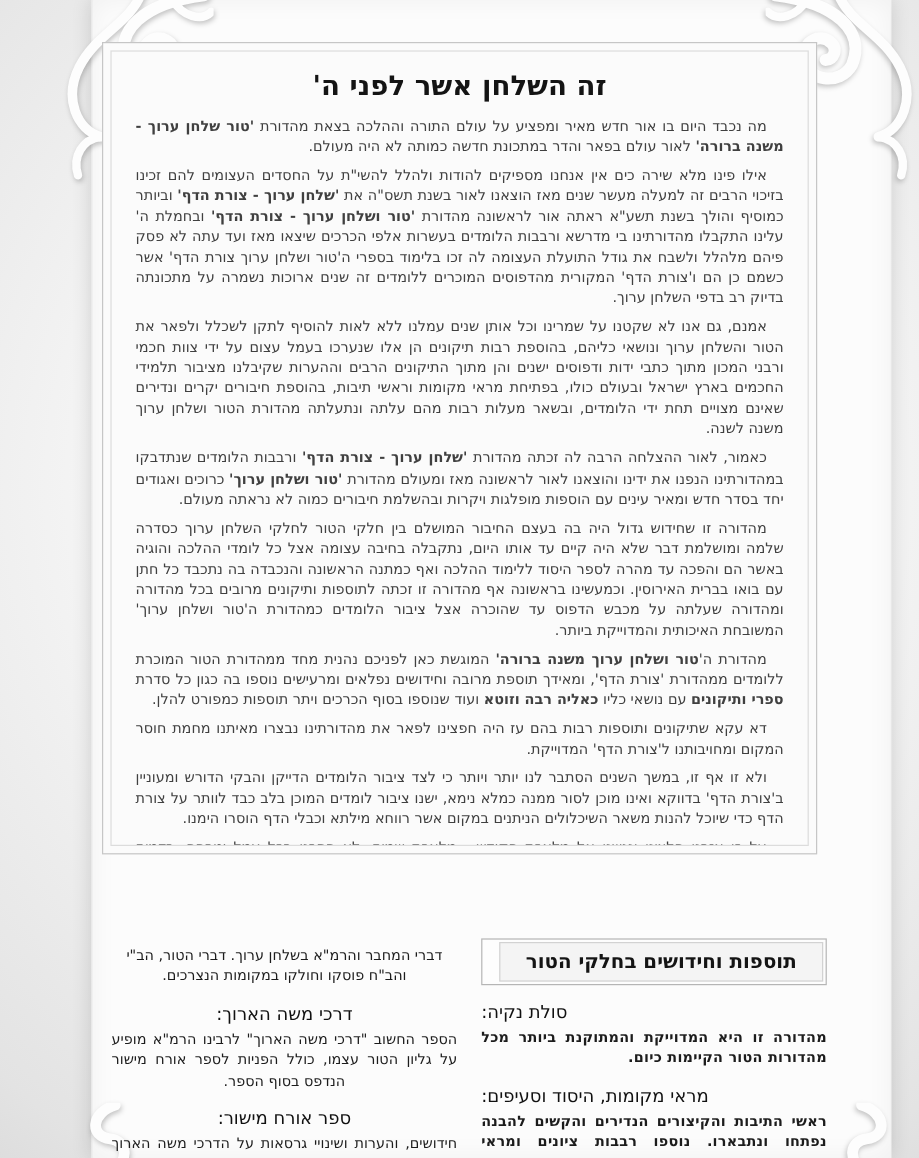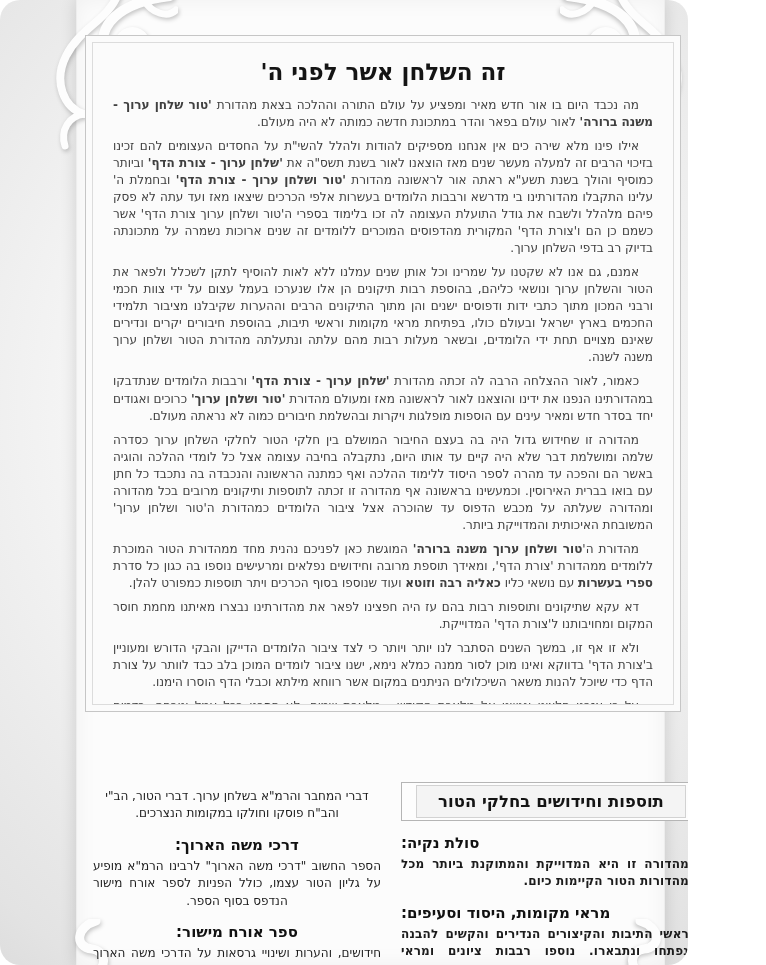--- a/index.html
+++ b/index.html
@@ -1,18 +1,18 @@
 <!DOCTYPE html>
 <html lang="he"><head>
 <meta charset="utf-8">
 <style>
   html,body{margin:0;padding:0;}
   body{font-family:"DejaVu Sans",sans-serif;}
-  .page{position:relative;width:688px;height:965px;overflow:hidden;
-        background:radial-gradient(ellipse 115% 95% at 52% 42%, #f5f5f5 35%, #e3e3e3 70%, #c7c7c7 100%);border-radius:20px;}
+  .page{position:relative;width:766px;height:965px;overflow:hidden;
+        background:radial-gradient(ellipse 115% 95% at 52% 42%, #f5f5f5 35%, #e3e3e3 70%, #c7c7c7 100%);}
   
   .sheet{position:absolute;left:77px;right:24px;top:0;bottom:0;background:#fcfcfc;
          box-shadow:0 0 0 1px #ededed, 0 0 16px rgba(0,0,0,.16), inset 0 0 22px rgba(0,0,0,.05);}
   
   .flourish{position:absolute;filter:drop-shadow(1px 2px 2px rgba(0,0,0,.22));}
   .fl-tl{left:48px;top:-8px;}
   .fl-tr{right:-2px;top:-8px;transform:scaleX(-1);}
   .fl-bl{left:56px;bottom:-14px;}
   .fl-br{right:8px;bottom:-14px;transform:scaleX(-1);}
   
@@ -29,21 +29,21 @@
                font-weight:bold;color:#141414;}
   .add-heading .l1{font-size:20px;line-height:1.25;}
   .add-heading .l2{font-size:20px;line-height:1.25;}
   
   .columns{position:absolute;left:93px;top:782px;width:596px;direction:rtl;
            display:flex;gap:20px;}
   .col{width:288px;color:#1c1c1c;}
   .box-title-outer{border:1px solid #b5b5b5;padding:2px;background:#fdfdfd;}
   .box-title-inner{border:1px solid #d2d2d2;background:#f4f4f4;text-align:center;
                    font-weight:bold;font-size:16.5px;padding:6px 4px;color:#141414;margin-left:12px;}
-  .sec-h{font-weight:bold;font-size:15px;color:#111;margin:13px 0 4px;}
+  .sec-h{font-weight:normal;font-size:15px;color:#111;margin:13px 0 4px;}
   .sec-h.big{font-size:15px;}
   .right-col .sec-h{text-align:left;}
   .left-col .sec-h{text-align:center;}
   .sec-b{font-size:12px;line-height:1.45;text-align:justify;}
   .right-col .sec-b{text-align-last:right;letter-spacing:.2px;font-weight:bold;}
   .left-col .sec-b{text-align-last:center;}
   .left-col .intro-b{font-size:12px;line-height:1.45;text-align:center;margin-top:6px;}
 </style>
 </head>
 <body>
@@ -80,21 +80,21 @@
   </svg>
 
   <div class="intro-box">
     <div class="intro-inner">
       <div class="intro-title">זה השלחן אשר לפני ה'</div>
       <p><span>מה נכבד היום בו אור חדש מאיר ומפציע על עולם התורה וההלכה בצאת מהדורת </span><b>'טור שלחן ערוך - משנה ברורה'</b><span> לאור עולם בפאר והדר במתכונת חדשה כמותה לא היה מעולם.</span></p>
       <p><span>אילו פינו מלא שירה כים אין אנחנו מספיקים להודות ולהלל להשי"ת על החסדים העצומים להם זכינו בזיכוי הרבים זה למעלה מעשר שנים מאז הוצאנו לאור בשנת תשס"ה את </span><b>'שלחן ערוך - צורת הדף'</b><span> וביותר כמוסיף והולך בשנת תשע"א ראתה אור לראשונה מהדורת </span><b>'טור ושלחן ערוך - צורת הדף'</b><span> ובחמלת ה' עלינו התקבלו מהדורתינו בי מדרשא ורבבות הלומדים בעשרות אלפי הכרכים שיצאו מאז ועד עתה לא פסק פיהם מלהלל ולשבח את גודל התועלת העצומה לה זכו בלימוד בספרי ה'טור ושלחן ערוך צורת הדף' אשר כשמם כן הם ו'צורת הדף' המקורית מהדפוסים המוכרים ללומדים זה שנים ארוכות נשמרה על מתכונתה בדיוק רב בדפי השלחן ערוך.</span></p>
       <p><span>אמנם, גם אנו לא שקטנו על שמרינו וכל אותן שנים עמלנו ללא לאות להוסיף לתקן לשכלל ולפאר את הטור והשלחן ערוך ונושאי כליהם, בהוספת רבות תיקונים הן אלו שנערכו בעמל עצום על ידי צוות חכמי ורבני המכון מתוך כתבי ידות ודפוסים ישנים והן מתוך התיקונים הרבים וההערות שקיבלנו מציבור תלמידי החכמים בארץ ישראל ובעולם כולו, בפתיחת מראי מקומות וראשי תיבות, בהוספת חיבורים יקרים ונדירים שאינם מצויים תחת ידי הלומדים, ובשאר מעלות רבות מהם עלתה ונתעלתה מהדורת הטור ושלחן ערוך משנה לשנה.</span></p>
       <p><span>כאמור, לאור ההצלחה הרבה לה זכתה מהדורת </span><b>'שלחן ערוך - צורת הדף'</b><span> ורבבות הלומדים שנתדבקו במהדורתינו הנפנו את ידינו והוצאנו לאור לראשונה מאז ומעולם מהדורת </span><b>'טור ושלחן ערוך'</b><span> כרוכים ואגודים יחד בסדר חדש ומאיר עינים עם הוספות מופלגות ויקרות ובהשלמת חיבורים כמוה לא נראתה מעולם.</span></p>
       <p><span>מהדורה זו שחידוש גדול היה בה בעצם החיבור המושלם בין חלקי הטור לחלקי השלחן ערוך כסדרה שלמה ומושלמת דבר שלא היה קיים עד אותו היום, נתקבלה בחיבה עצומה אצל כל לומדי ההלכה והוגיה באשר הם והפכה עד מהרה לספר היסוד ללימוד ההלכה ואף כמתנה הראשונה והנכבדה בה נתכבד כל חתן עם בואו בברית האירוסין. וכמעשינו בראשונה אף מהדורה זו זכתה לתוספות ותיקונים מרובים בכל מהדורה ומהדורה שעלתה על מכבש הדפוס עד שהוכרה אצל ציבור הלומדים כמהדורת ה'טור ושלחן ערוך' המשובחת האיכותית והמדוייקת ביותר.</span></p>
-      <p><span>מהדורת ה'</span><b>טור ושלחן ערוך משנה ברורה'</b><span> המוגשת כאן לפניכם נהנית מחד ממהדורת הטור המוכרת ללומדים ממהדורת 'צורת הדף', ומאידך תוספת מרובה וחידושים נפלאים ומרעישים נוספו בה כגון כל סדרת </span><b>ספרי בעשרות</b><span> עם נושאי כליו </span><b>כאליה רבה וזוטא</b><span> ועוד שנוספו בסוף הכרכים ויתר תוספות כמפורט להלן.</span></p>
+      <p><span>מהדורת ה'</span><b>טור ושלחן ערוך משנה ברורה'</b><span> המוגשת כאן לפניכם נהנית מחד ממהדורת הטור המוכרת ללומדים ממהדורת 'צורת הדף', ומאידך תוספת מרובה וחידושים נפלאים ומרעישים נוספו בה כגון כל סדרת </span><b>ספרי ותיקונים</b><span> עם נושאי כליו </span><b>כאליה רבה וזוטא</b><span> ועוד שנוספו בסוף הכרכים ויתר תוספות כמפורט להלן.</span></p>
       <p><span>דא עקא שתיקונים ותוספות רבות בהם עז היה חפצינו לפאר את מהדורתינו נבצרו מאיתנו מחמת חוסר המקום ומחויבותנו ל'צורת הדף' המדוייקת.</span></p>
       <p><span>ולא זו אף זו, במשך השנים הסתבר לנו יותר ויותר כי לצד ציבור הלומדים הדייקן והבקי הדורש ומעוניין ב'צורת הדף' בדווקא ואינו מוכן לסור ממנה כמלא נימא, ישנו ציבור לומדים המוכן בלב כבד לוותר על צורת הדף כדי שיוכל להנות משאר השיכלולים הניתנים במקום אשר רווחא מילתא וכבלי הדף הוסרו הימנו.</span></p>
       <p><span>על כן אזרנו חלצינו ונגשנו אל מלאכת הקודש - מלאכת שמים. לא חסכנו בכל עמל וטרחה, בדמים מרובים ועצומים עמלו צוות המכון רבניו וחכמיו ללא לאות, עד שזכינו והגענו ליום הזה בו אנו מתכבדים להעלות על שלחן מלכים מהדורה זו, אשר שמה יקבנה </span></p>
     </div>
   </div>
 
 
   <div class="columns">
 
     <div class="col right-col">

